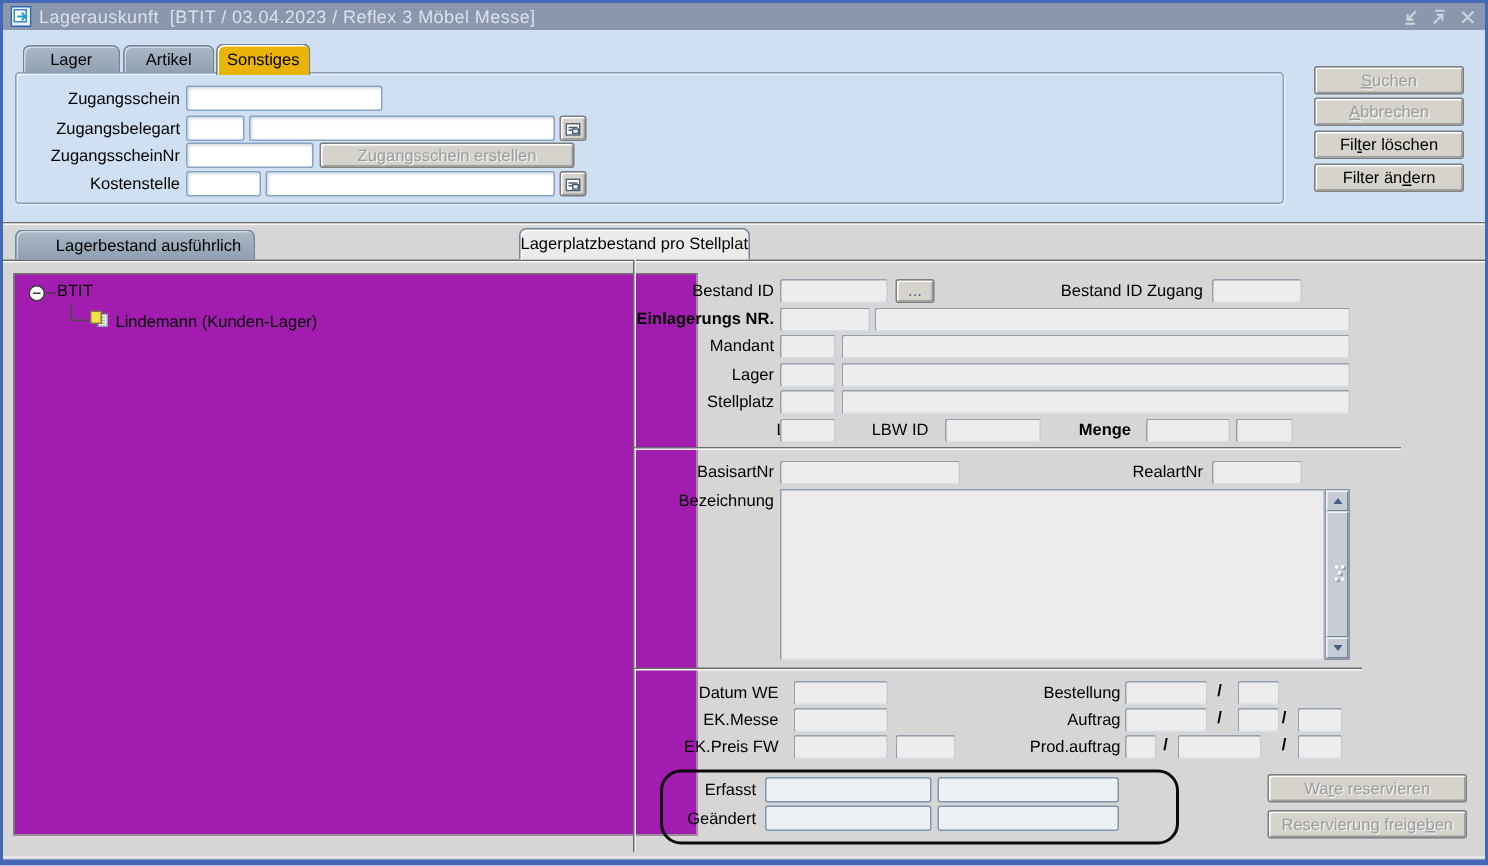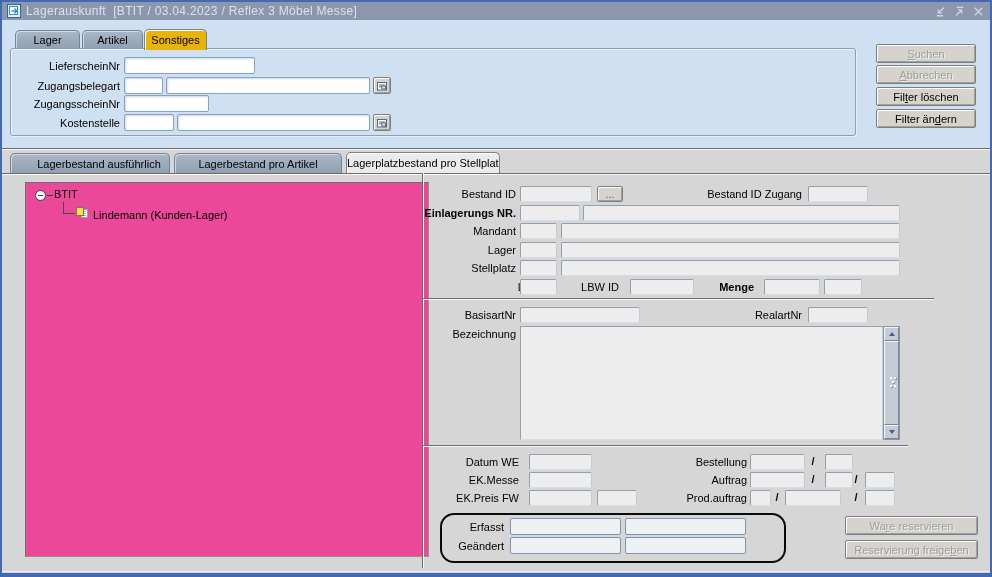--- a/index.html
+++ b/index.html
@@ -18,21 +18,21 @@
   #tabframe{position:absolute;left:8px;top:46px;width:846px;height:88px;border:1px solid #8ba0b6;border-radius:3px;box-shadow:inset 1px 1px 0 rgba(255,255,255,.6),1px 1px 0 rgba(255,255,255,.5);}
   .flbl{position:absolute;text-align:right;white-space:nowrap;}
   .finp{position:absolute;height:17px;background:#fff;border:1px solid #86a4c2;border-radius:2px;box-shadow:inset 1px 1px 2px rgba(40,70,110,.22);font:inherit;padding:0 3px;}
   .btn{position:absolute;background:#d6d3cc;border:1px solid #7e7e7e;border-radius:2px;box-shadow:inset 1px 1px 0 #ffffff,inset -1px -1px 0 #9f9f9f;font-family:inherit;font-size:11px;color:#000;cursor:default;text-align:center;}
   .btn.disabled{color:#9d9d9d;text-shadow:1px 1px 0 #eeeeee;}
   .lovbtn{display:flex;align-items:center;justify-content:center;padding:0;}
   .hline{position:absolute;border-top:1px solid #6c6c6c;border-bottom:1px solid #f7f7f7;height:2px;}
   
   .vtab{top:151px;height:20px;line-height:20px;}
   .vtab.active{top:150px;height:21px;line-height:21px;background:#ebebeb;z-index:2;box-shadow:inset 1px 1px 0 #fff;}
-  #treepanel{position:absolute;left:23px;top:180px;width:404px;height:375px;background:#ec4899;border:1px solid #717171;border-right-color:#929292;border-bottom-color:#929292;}
+  #treepanel{position:absolute;left:7px;top:180px;width:456px;height:375px;background:#a21caf;border:1px solid #717171;border-right-color:#929292;border-bottom-color:#929292;}
   .treetxt{position:absolute;white-space:nowrap;}
   #expander{position:absolute;left:9px;top:7px;width:11px;height:11px;border:1px solid #3c3c3c;border-radius:50%;background:#fff;}
   #expander::after{content:"";position:absolute;left:2px;right:2px;top:4px;height:1px;background:#3c3c3c;}
   #expdash{position:absolute;left:21px;top:12px;width:6px;height:1px;background:#3c3c3c;}
   #elbow{position:absolute;left:37px;top:19px;width:12px;height:12px;border-left:1px solid #4a4a4a;border-bottom:1px solid #4a4a4a;}
   #vdivider{position:absolute;left:420px;top:171px;width:2px;height:395px;background:#f5f5f5;border-left:1px solid #6c6c6c;}
   
   .dlbl{position:absolute;text-align:right;white-space:nowrap;}
   .dinp{position:absolute;height:16px;background:#ededee;border:1px solid #92a0b0;border-bottom-color:#d6dee8;border-right-color:#c2ccd8;border-radius:2px;font:inherit;padding:0 3px;}
   .dtxt{position:absolute;background:#ededee;border:1px solid #92a0b0;border-bottom-color:#d6dee8;border-right-color:#c2ccd8;font:inherit;resize:none;outline:none;}
@@ -83,57 +83,57 @@
     </span>
   </div>
 
   <div id="filterarea"></div>
 
   <div class="ttab" style="left:13px;width:65px;">Lager</div>
   <div class="ttab" style="left:80px;width:61px;">Artikel</div>
   <div class="ttab active" style="left:142px;width:63px;">Sonstiges</div>
   <div id="tabframe"></div>
 
-  <div class="flbl" style="left:8px;width:110px;top:58px;">LieferscheinNr</div>
+  <div class="flbl" style="left:8px;width:110px;top:58px;">Zugangsschein</div>
   <input class="finp" style="left: 122px; top: 55px; width: 131px;" value="">
 
   <div class="flbl" style="left:8px;width:110px;top:78px;">Zugangsbelegart</div>
   <input class="finp" style="left: 122px; top: 75px; width: 39px;" value="">
   <input class="finp" style="left: 164px; top: 75px; width: 204px;" value="">
   <button class="btn lovbtn" style="left:371px;top:75px;width:18px;height:17px;">
     <svg width="12" height="12" viewBox="0 0 12 12" fill="none" stroke="#4a5a6e" stroke-width="0.9">
       <rect x="1.5" y="2.5" width="9" height="7.5" fill="#fff"></rect>
       <path d="M3 5h6M3 6.8h3.6"></path>
       <rect x="5.8" y="6" width="3.8" height="3" fill="#e8ecf2"></rect>
     </svg>
   </button>
 
   <div class="flbl" style="left:8px;width:110px;top:96px;">ZugangsscheinNr</div>
   <input class="finp" style="left: 122px; top: 93px; width: 85px;" value="">
+  <button class="btn disabled" disabled="" style="left:211px;top:93px;width:170px;height:17px;">Zugangsschein erstellen</button>
 
   <div class="flbl" style="left:8px;width:110px;top:115px;">Kostenstelle</div>
   <input class="finp" style="left: 122px; top: 112px; width: 50px;" value="">
   <input class="finp" style="left: 175px; top: 112px; width: 193px;" value="">
   <button class="btn lovbtn" style="left:371px;top:112px;width:18px;height:17px;">
     <svg width="12" height="12" viewBox="0 0 12 12" fill="none" stroke="#4a5a6e" stroke-width="0.9">
       <rect x="1.5" y="2.5" width="9" height="7.5" fill="#fff"></rect>
       <path d="M3 5h6M3 6.8h3.6"></path>
       <rect x="5.8" y="6" width="3.8" height="3" fill="#e8ecf2"></rect>
     </svg>
   </button>
 
   <button class="btn disabled" disabled="" style="left:874px;top:42px;width:100px;height:19px;"><u>S</u>uchen</button>
   <button class="btn disabled" disabled="" style="left:874px;top:63px;width:100px;height:19px;"><u>A</u>bbrechen</button>
   <button class="btn" style="left:874px;top:85px;width:100px;height:19px;">Fil<u>t</u>er löschen</button>
   <button class="btn" style="left:874px;top:107px;width:100px;height:19px;">Filter än<u>d</u>ern</button>
 
   <div class="hline" style="left:0;top:146px;width:992px;"></div>
 
   <div class="vtab" style="left:8px;width:160px;padding-left:18px;">Lagerbestand ausführlich</div>
-  <div class="vtab" style="left:172px;width:168px;">Lagerbestand pro Artikel</div>
   <div class="vtab active" style="left:344px;width:154px;">Lagerplatzbestand pro Stellplatz</div>
   <div class="hline" style="left:0;top:171px;width:992px;"></div>
 
   <div id="treepanel">
     <div id="expander"></div>
     <div id="expdash"></div>
     <div class="treetxt" style="left:28px;top:5px;">BTIT</div>
     <div id="elbow"></div>
     <span style="position:absolute;left:49px;top:23px;display:flex;">
       <svg width="14" height="13" viewBox="0 0 14 13">

